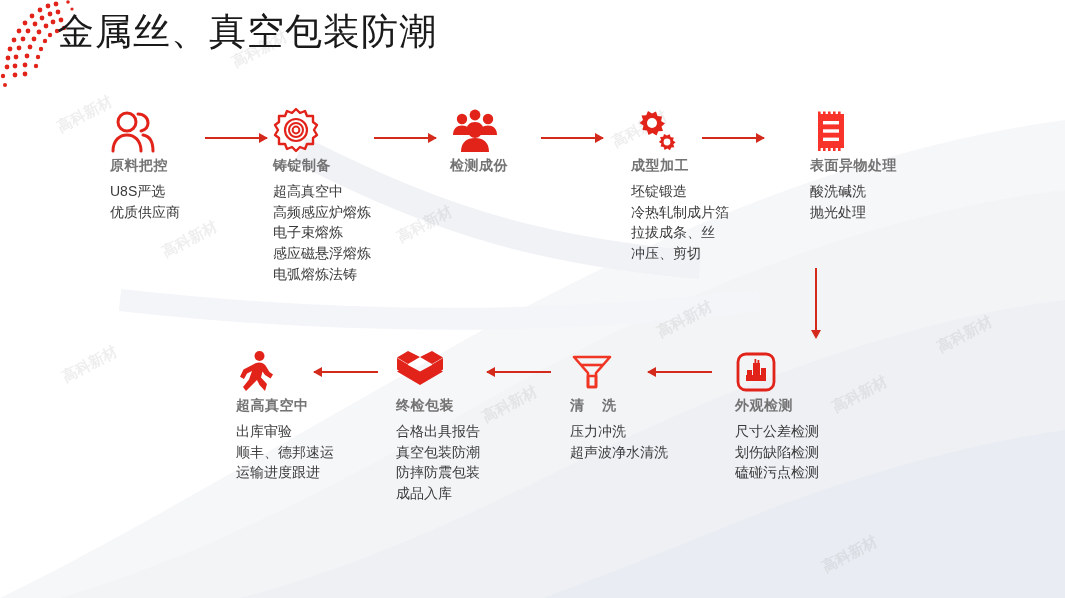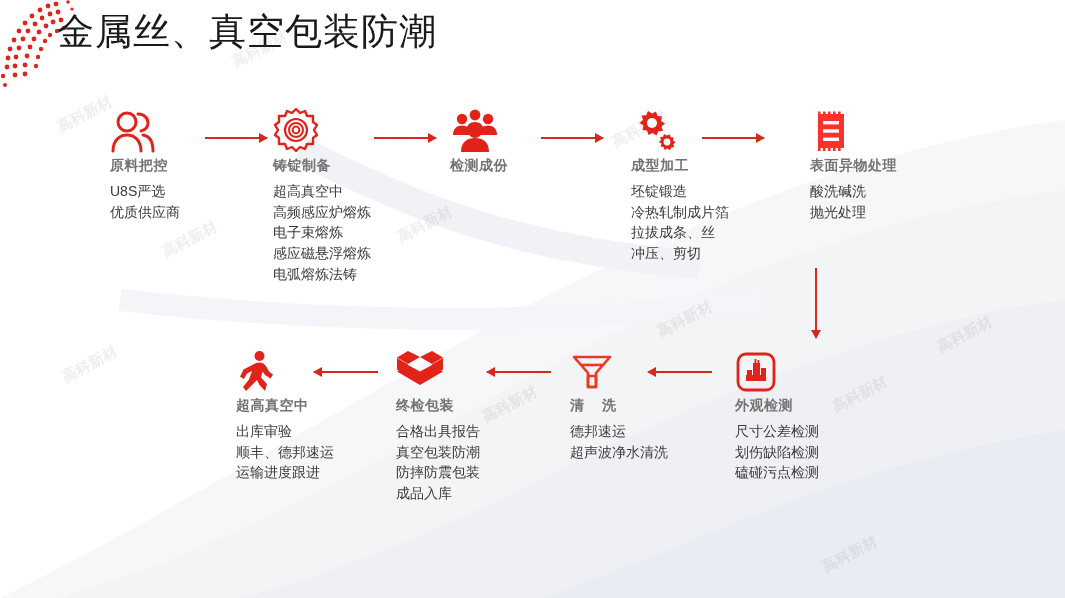--- a/index.html
+++ b/index.html
@@ -374,21 +374,21 @@
       <svg width="44" height="42" viewBox="0 0 44 42">
         <g fill="none" stroke="#f03524" stroke-width="2.6" stroke-linejoin="round">
           <path d="M4,6 L40,6 L26,22 L26,36 L18,36 L18,22 Z"></path>
           <line x1="11" y1="14" x2="33" y2="14"></line>
           <rect x="18" y="25" width="8" height="11"></rect>
         </g>
       </svg>
     </div>
     <div class="step-title" style="white-space:pre;">清    洗</div>
     <div class="step-lines" style="width:104px;">
-      <div>德邦速运</div>
+      <div>压力冲洗</div>
       <div>超声波净水清洗</div>
     </div>
   </div>
 
   <div class="step" style="left:735px;">
     <div class="step-icon">
       <svg width="42" height="42" viewBox="0 0 42 42">
         <rect x="3" y="3" width="36" height="36" rx="8" ry="8" fill="none" stroke="#e2231a" stroke-width="2.8"></rect>
         <g fill="#e2231a">
           <rect x="11" y="24" width="20" height="6"></rect>

